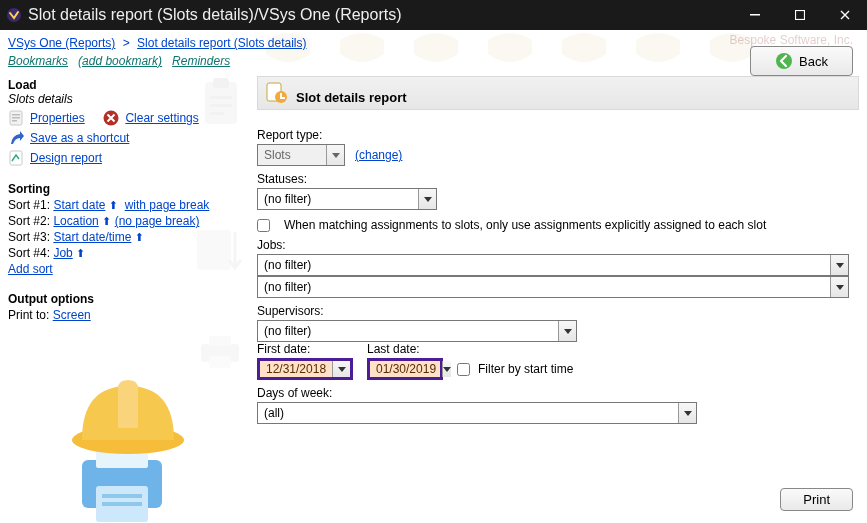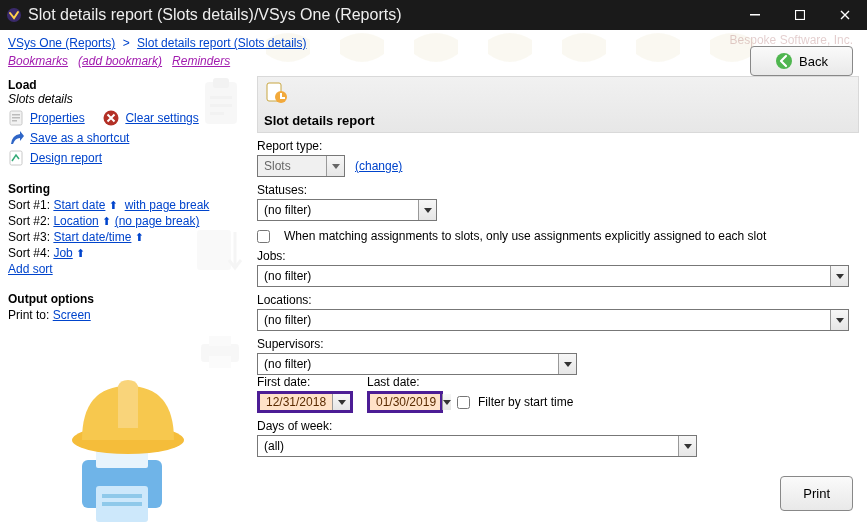--- a/index.html
+++ b/index.html
@@ -11,49 +11,49 @@
   .titlebar .app-icon { width:16px; height:16px; margin-right:6px; display:flex; align-items:center; justify-content:center;}
   .titlebar .title { flex:1; font-size:16px; color:#eee; }
   .titlebar .win-btn { width:45px; height:30px; display:flex; align-items:center; justify-content:center; color:#fff; cursor:pointer; }
 
   
   .topstrip { padding:4px 8px 0 8px; position:relative; }
   .brand-watermark { position:absolute; right:14px; top:3px; opacity:.22; font-size:12px; color:#7f1d1d; pointer-events:none;}
   .breadcrumbs { padding: 2px 0 4px 0;}
   .bookmarks { padding-bottom:6px; }
   a.link { color:#0044cc; text-decoration:underline; cursor:pointer; }
-  .muted-link { color:#a21caf; text-decoration:underline; font-style:italic; cursor:pointer;}
+  .muted-link { color:#0f766e; text-decoration:underline; font-style:italic; cursor:pointer;}
   .sep { color:#0044cc; margin:0 4px; }
 
   
   .main { display:flex; padding: 2px 8px 8px 8px; height:calc(523px - 30px - 46px - 8px); }
   .left-col { width:237px; flex:0 0 245px; padding-right:10px; position:relative;}
   .right-col { flex:1; position:relative; padding-left:4px;}
 
   
   .back-area { position:absolute; right:14px; top:46px;padding-left:18px;}
   .btn { border:1px solid #888; background: linear-gradient(#fafafa,#e9e9e9); border-radius:4px; height:32px; display:inline-flex; align-items:center; padding:0 22px; cursor:pointer; font-size:13px;}
-  .btn.small { height:35px; padding:0 22px; }
+  .btn.small { height:23px; padding:0 22px; }
   .back-btn { height:30px; padding:0 24px; }
 
   
   .left-h { font-weight:600; margin-top:2px; }
   .left-sub { font-style:italic; margin-bottom:4px;}
   .tool-item { display:flex; align-items:center; gap:6px; margin:4px 0;}
   .tool-icon { width:16px; height:16px; display:flex;align-items:center;justify-content:center; }
 
   .sort-row { margin:2px 0;}
 
   .watermark-icon { position:absolute; right:10px; opacity:0.2; }
   .wi-clipboard { top:0; }
   .wi-sorting { top:150px;}
   .wi-printer { top:256px; }
 
   
-  .report-header { background:linear-gradient(#f1f1f1,#e7e7e7); border:1px solid #d9d9d9; padding:4px 6px; display:flex; align-items:flex-start; gap:8px; margin-bottom:6px;flex-direction:column;}
+  .report-header { background:linear-gradient(#f1f1f1,#e7e7e7); border:1px solid #d9d9d9; padding:4px 6px; display:flex; align-items:flex-end; gap:8px; margin-bottom:18px;}
   .report-header .rh-icon { width:24px; height:24px;}
   .report-header .rh-title { font-weight:600; font-size:13px; }
 
   .field-label { margin-top:6px; margin-bottom:2px;}
   .combo { height:22px; border:1px solid #777; display:flex; align-items:center; background:#fff; }
   .combo.disabled { background:#f0f0f0; color:#666; }
   .combo .combo-text { flex:1; padding:0 6px; overflow:hidden; text-overflow:ellipsis; white-space:nowrap; }
   .combo .combo-btn { width:18px; height:100%; display:flex; align-items:center; justify-content:center; border-left:1px solid #999; background:linear-gradient(#f7f7f7,#e6e6e6); cursor:pointer;}
   .date-combo { height:22px; border:3px solid #4c1d95; display:flex; align-items:center; background:#ffe2c8; }
   .date-combo .combo-text { flex:1; padding:0 6px; text-align:center; color:#5a2a00;}
@@ -334,21 +334,20 @@
      <div class="field-label">Jobs:</div>
      <div class="combo" style="width:100%; max-width:592px;">
        <span class="combo-text">(no filter)</span>
        <span class="combo-btn">
           <svg width="8" height="5">
             <path d="M0 0 L4 5 L8 0 Z" fill="#333"></path>
           </svg>
         </span>
      </div>
 
-     <div class="field-label">Locations:</div>
      <div class="combo" style="width:100%; max-width:592px;">
        <span class="combo-text">(no filter)</span>
        <span class="combo-btn">
           <svg width="8" height="5">
             <path d="M0 0 L4 5 L8 0 Z" fill="#333"></path>
           </svg>
         </span>
      </div>
 
      <div class="field-label">Supervisors:</div>

